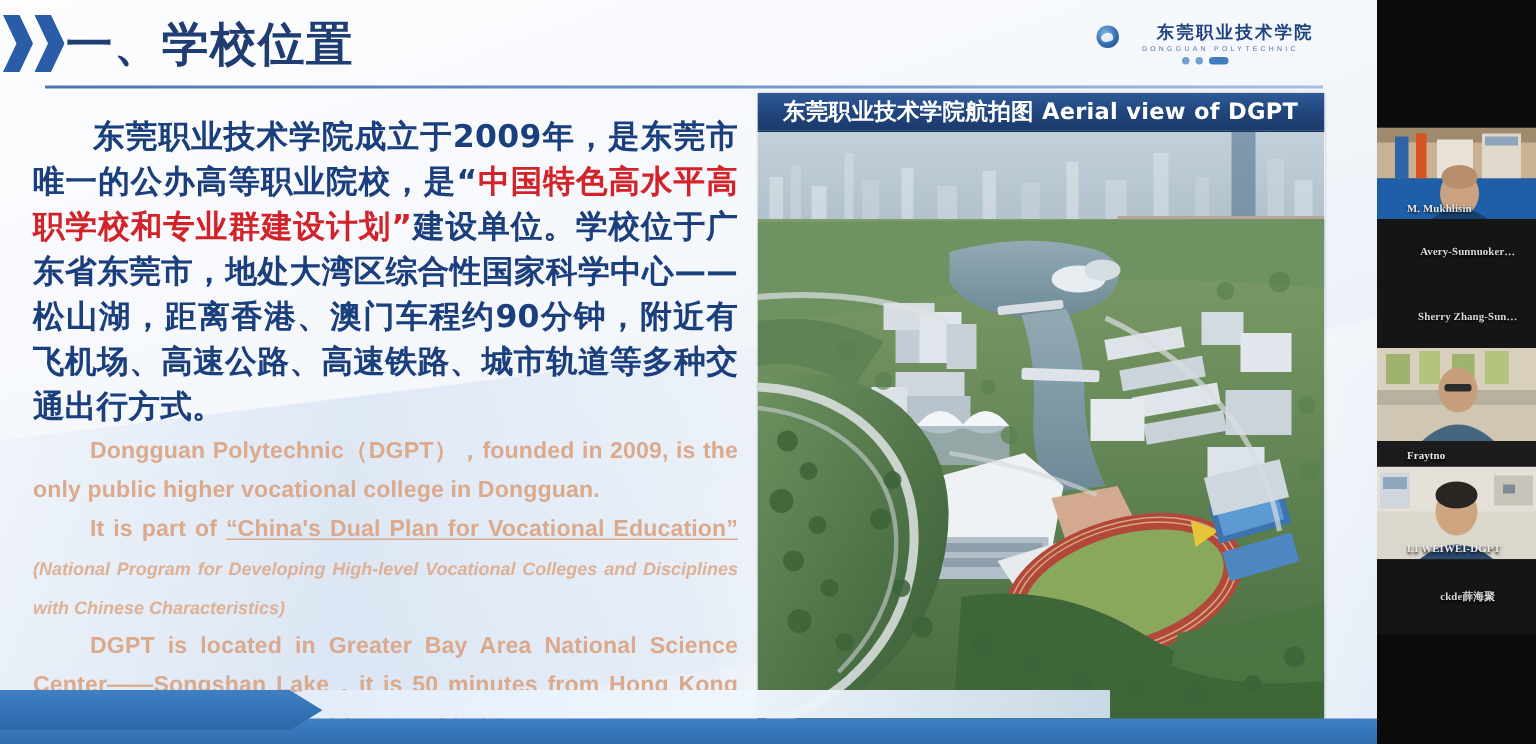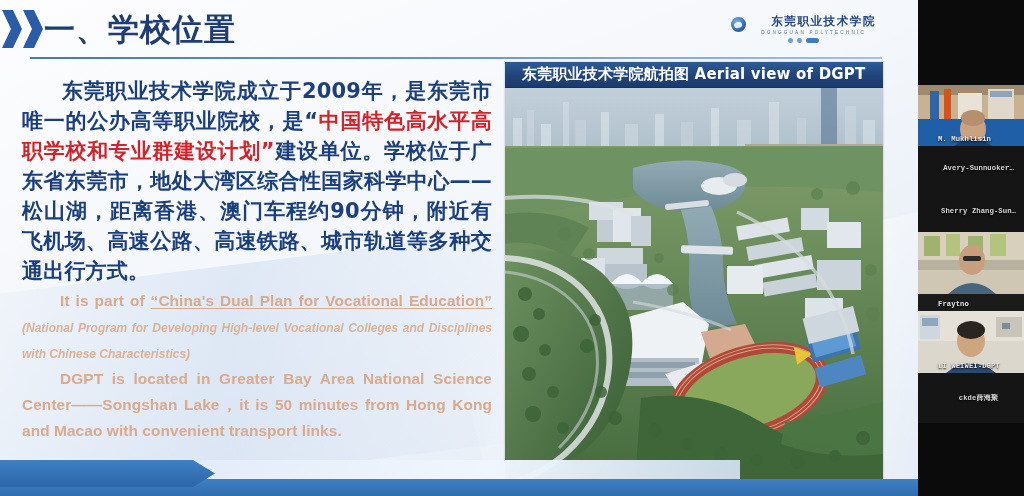--- a/index.html
+++ b/index.html
@@ -114,21 +114,21 @@
                 background:linear-gradient(100deg,rgba(226,236,249,.95) 0%,rgba(240,246,253,.98) 55%,rgba(214,229,247,.9) 100%);
                 clip-path:polygon(22px 0,560px 0,560px 100%,0 100%); }
 
   
   #vpanel { position:absolute; left:918px; top:0; width:106px; height:496px; background:#0a0a0a; }
   .tile { position:relative; width:106px; overflow:hidden; background:#1b1b1b; }
   .nm {
     position:absolute; left:5px; bottom:3px; z-index:5;
     color:#e9e9e9; font-size:7.2px; font-weight:bold; letter-spacing:.1px;
     text-shadow:0 1px 2px #000; white-space:nowrap;
-    font-family:Liberation Mono, monospace;
+    font-family:Liberation Serif, serif;
     padding-left:15px;
   }
   .nm.center { left:0; right:0; bottom:auto; top:50%; transform:translateY(-50%);
                text-align:center; font-weight:bold; color:#d8d8d8; }
   .blank { background:#151515; }
   .pad-t { background:#0b0b0b; }
 </style>
 </head>
 <body>
 
@@ -162,20 +162,21 @@
             <i></i>
             <i class="pill"></i>
         </div>
       </div>
       <div class="divider"></div>
     </div>
 
     <div id="textcol">
       <p class="cn"><span>东莞职业技术学院成立于2009年，是东莞市唯一的公办高等职业院校，是</span><span>“</span><span class="red">中国特色高水平高职学校和专业群建设计划</span><span class="red">”</span><span>建设单位。学校位于广东省东莞市，地处大湾区综合性国家科学中心——松山湖，距离香港、澳门车程约90分钟，附近有飞机场、高速公路、高速铁路、城市轨道等多种交通出行方式。</span></p>
 
+      <p class="en">Dongguan Polytechnic（DGPT），founded in 2009, is the only public higher vocational college in Dongguan.</p>
 
       <p class="en"><span>It is part of </span><u>“China's Dual Plan for Vocational Education”</u> <span class="small-it">(National Program for Developing High-level Vocational Colleges and Disciplines with Chinese Characteristics)</span></p>
 
       <p class="en">DGPT is located in Greater Bay Area National Science Center——Songshan Lake，it is 50 minutes from Hong Kong and Macao with convenient transport links.</p>
     </div>
 
     <div id="photoWrap">
       <div class="cap">
         <span>东莞职业技术学院航拍图 Aerial view of DGPT</span>
       </div>

